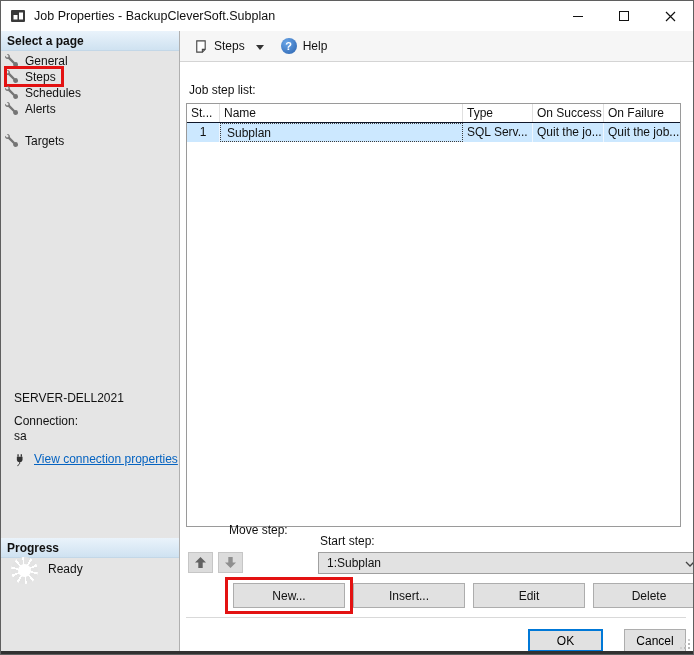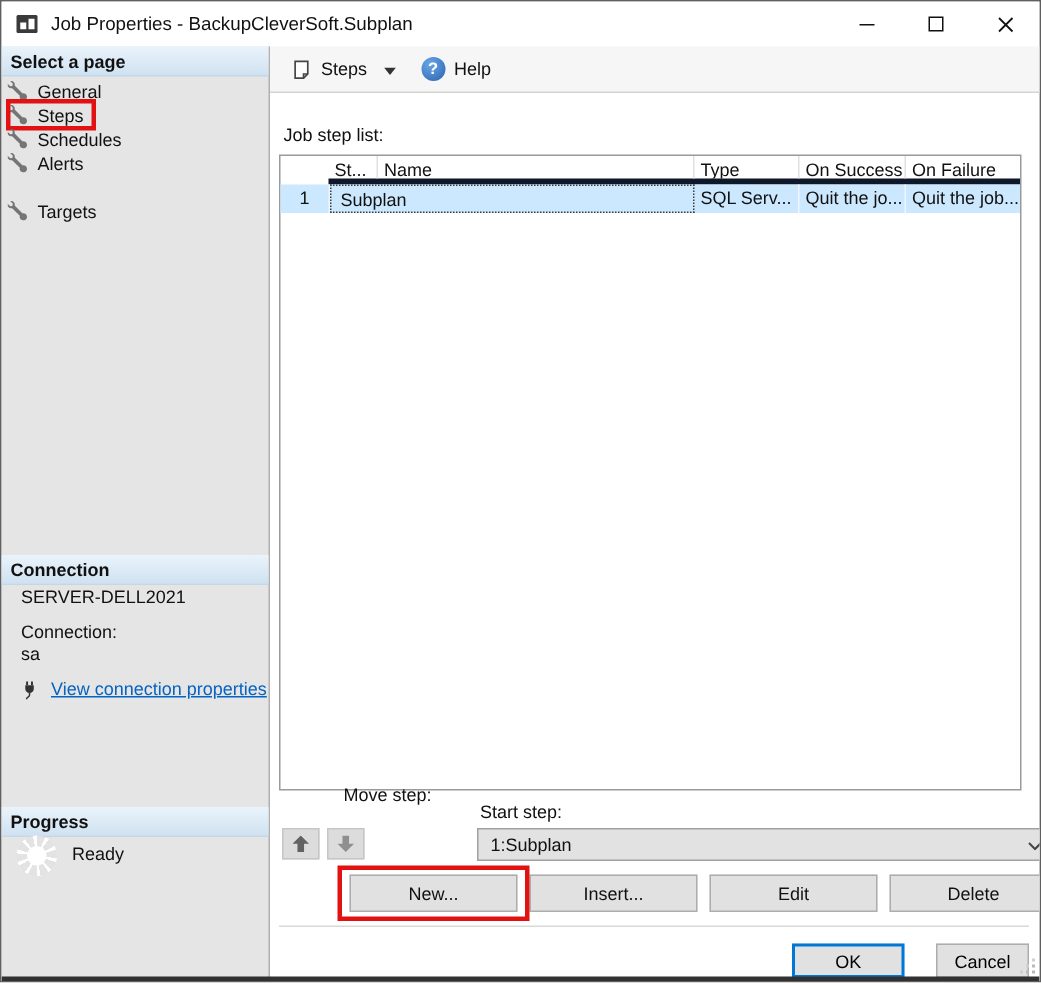--- a/index.html
+++ b/index.html
@@ -54,21 +54,21 @@
   .tool-btn { display:flex; align-items:center; gap:6px; padding:3px 5px; cursor:default; }
   .caret-btn { padding:3px 6px; cursor:default; }
   .help-icon { width:16px; height:16px; border-radius:50%; color:#fff; font-weight:bold; font-size:11px;
                display:flex; align-items:center; justify-content:center;
                background:radial-gradient(circle at 35% 30%, #6aa6e8, #2a62ae); }
 
   .job-step-label { position:absolute; top:52px; left:9px; }
 
   .steps-table { position:absolute; top:72px; left:6px; width:495px; height:424px;
                  border:1px solid #9a9a9a; background:#fff; }
-  .t-header { display:flex; height:19px; border-bottom:4px solid #0f172a;margin-left:32px; }
+  .t-header { display:flex; height:19px; border-bottom:1px solid #0f172a; }
   .t-cell { padding:2px 4px 0 4px; border-right:1px solid #e0e0e0;
             overflow:hidden; white-space:nowrap; }
   .c-st { width:33px; } .c-name { flex:1; } .c-type { width:70px; }
   .c-succ { width:71px; } .c-fail { width:76px; border-right:none; }
   .t-row { display:flex; height:19px; background:#cce8ff; }
   .r-cell { padding:2px 4px 0 4px; border-right:1px solid #eef6ff; overflow:hidden; white-space:nowrap; }
   .r-st { width:33px; text-align:center; }
   .r-name { flex:1; border:1px dotted #3c3c3c; padding-left:6px; }
   .r-type { width:70px; } .r-succ { width:71px; } .r-fail { width:76px; border-right:none; }
 
@@ -158,21 +158,20 @@
           </svg>
         <span>Alerts</span>
       </div>
       <div class="page-item" style="top:101px">
         <svg class="wicon" viewBox="0 0 16 16">
             <path fill="#757575" d="M.102 2.223A3.004 3.004 0 0 0 3.78 5.897l6.341 6.252A3.003 3.003 0 0 0 13 16a3 3 0 1 0-.851-5.878L5.897 3.781A3.004 3.004 0 0 0 2.223.1l2.141 2.142L4 4l-1.757.364L.102 2.223z"></path>
           </svg>
         <span>Targets</span>
       </div>
 
-      <div class="panel-header hdr-connection">Connection</div>
       <div class="conn-content">
         <div>SERVER-DELL2021</div>
         <div class="conn-gap"></div>
         <div>Connection:</div>
         <div>sa</div>
         <div class="link-row">
           <svg width="13" height="14" viewBox="0 0 16 16">
             <path d="M5 1v3M9 1v3" stroke="#333" stroke-width="1.6" fill="none"></path>
             <path d="M3.5 4h7v3a3.5 3.5 0 0 1-7 0z" fill="#333"></path>
             <path d="M7 10v2c0 2-2.5 1.5-2.5 3.5" stroke="#333" stroke-width="1.2" fill="none"></path>

